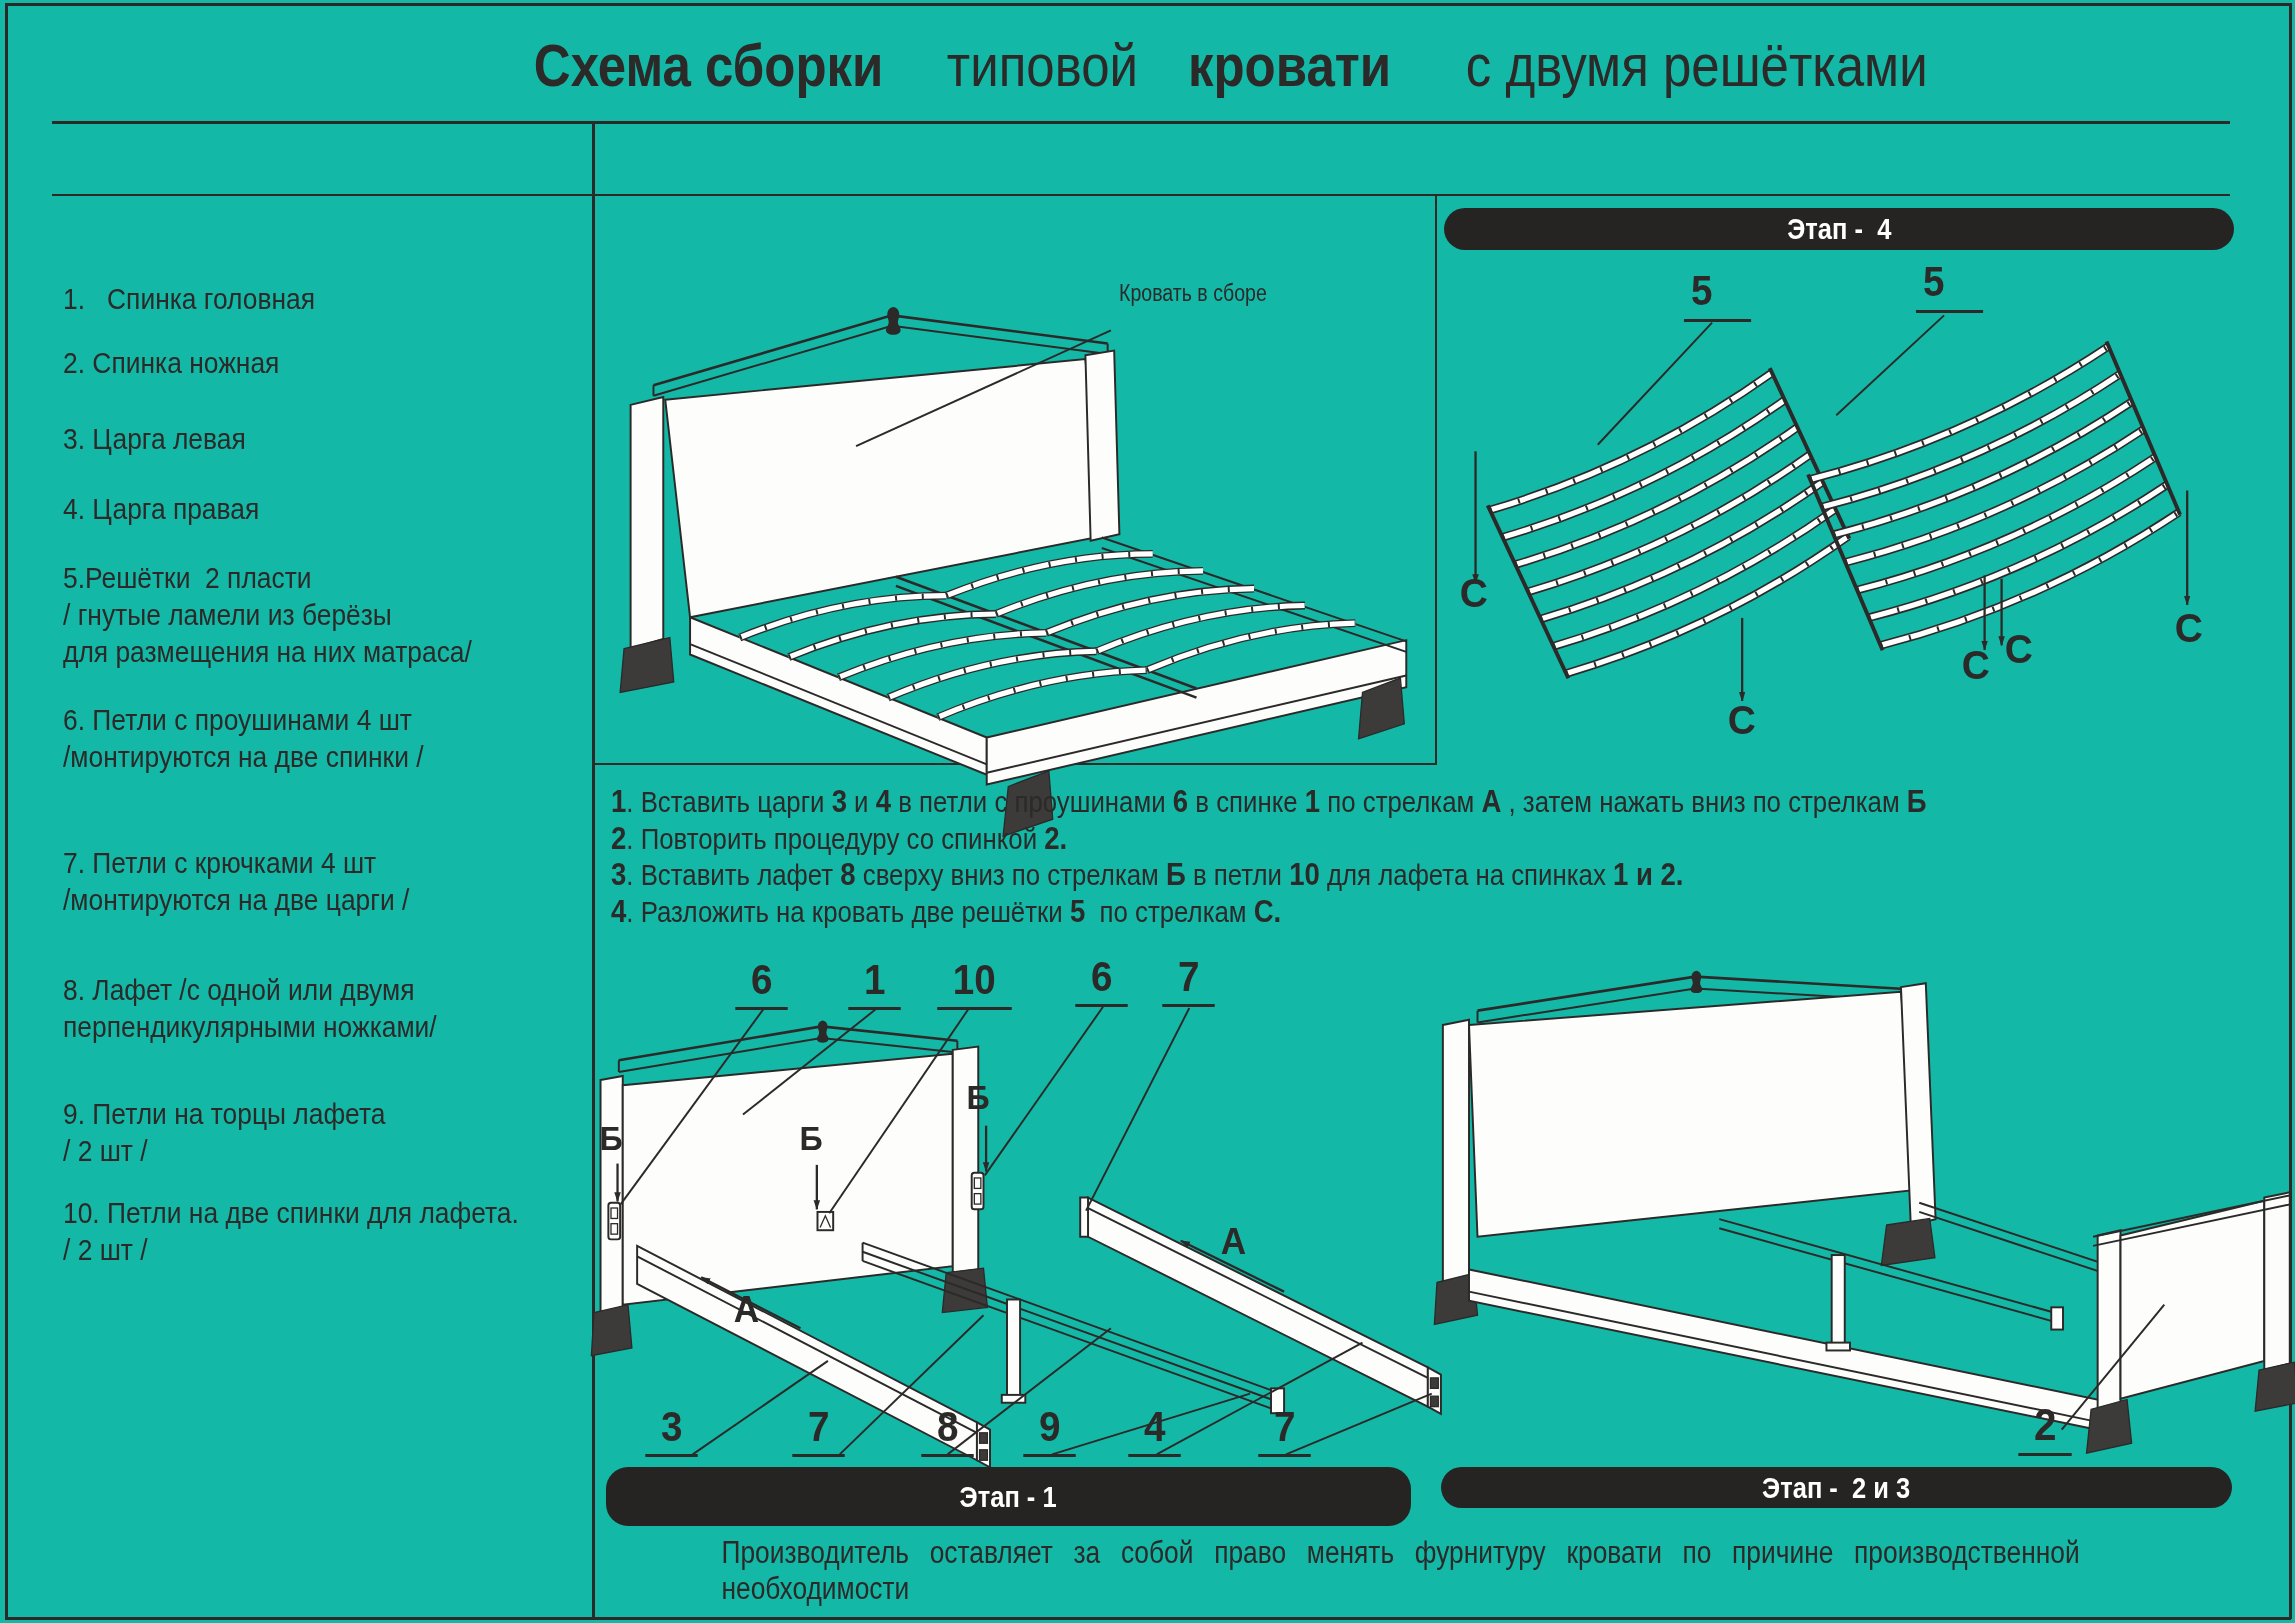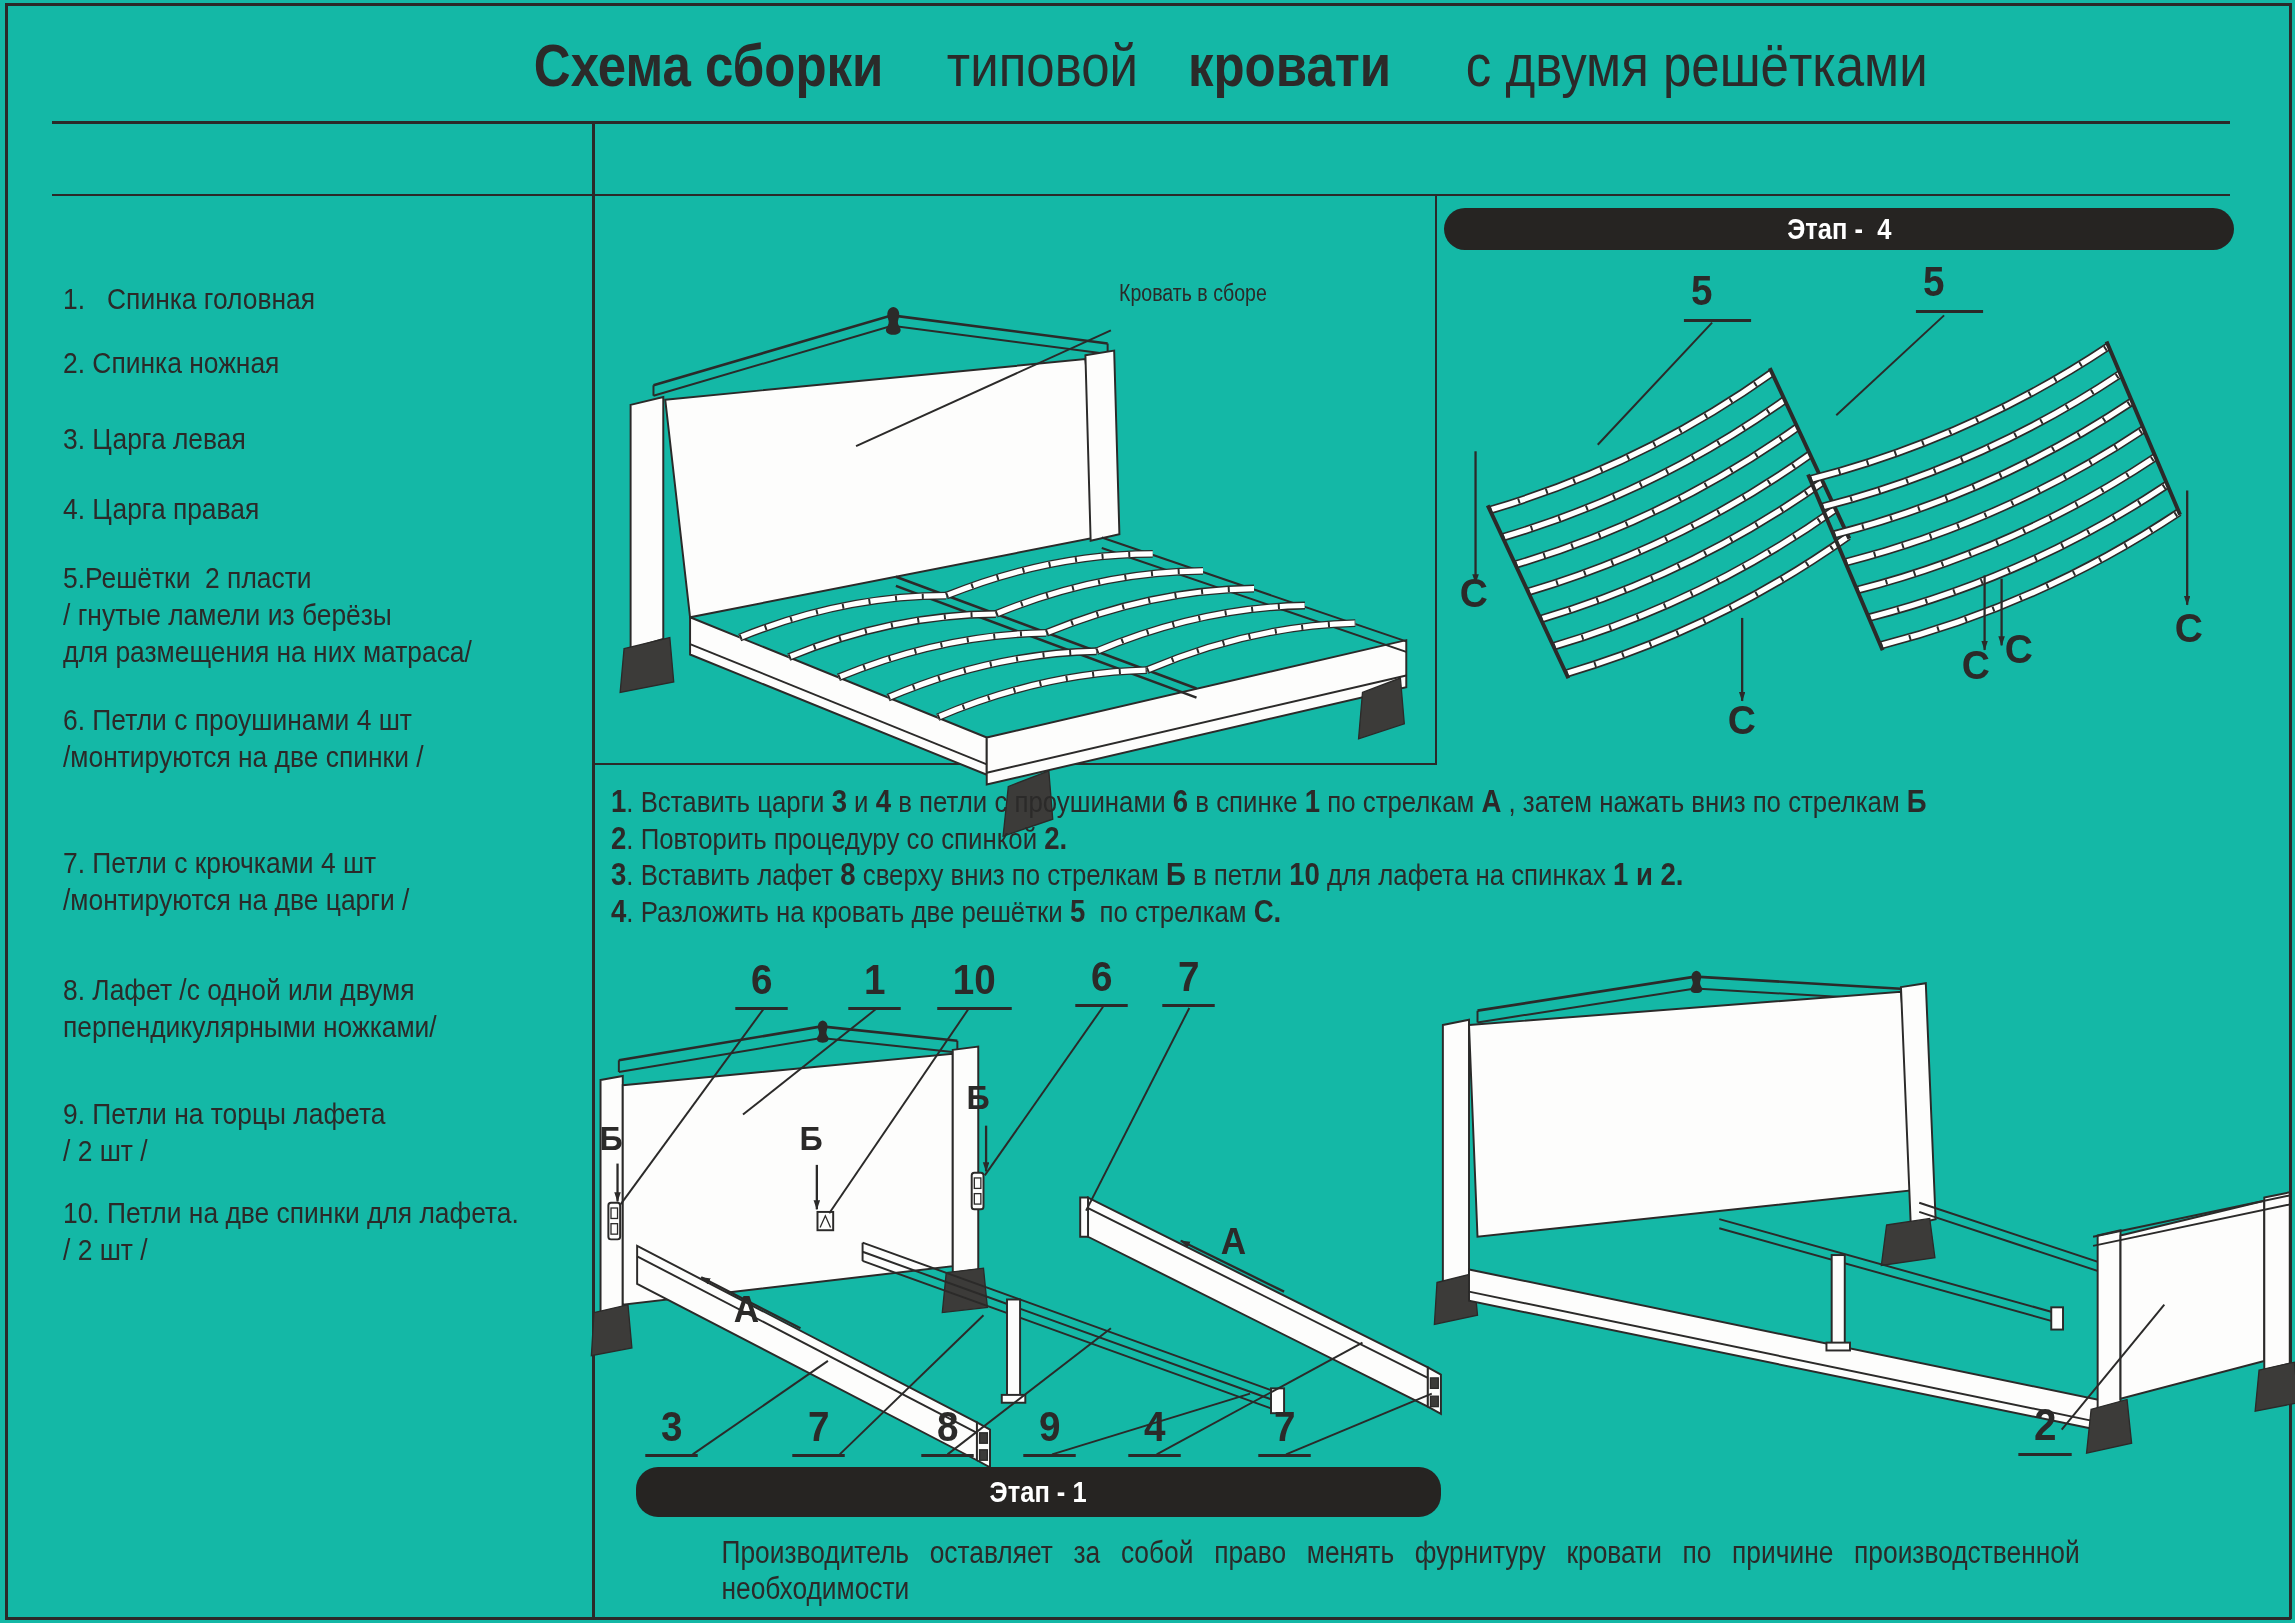--- a/index.html
+++ b/index.html
@@ -273,22 +273,25 @@
     </g>
   </svg>
 
   <div class="cap" style="left:1106px;top:280px">
     <span class="condc">Кровать в сборе</span>
   </div>
 
   <div class="bar" style="left:1444px;top:208px;width:790px">
     <span class="condc">Этап -  4</span>
   </div>
-  <div class="bar" style="left:636px;top:1467px;width:805px;height:50px">
+  <div class="bar" style="left:606px;top:1467px;width:805px;height:59px">
     <span class="condc">Этап - 1</span>
+  </div>
+  <div class="bar" style="left:1441px;top:1467px;width:791px;height:41px">
+    <span class="condc">Этап -  2 и 3</span>
   </div>
 
   <div class="co u5" style="left:1681px;top:267px">5</div>
   <div class="co u5" style="left:1913px;top:258px">5</div>
   <div class="lbl" style="left:1459px;top:570px;font-size:41px">С</div>
   <div class="lbl" style="left:1727px;top:697px;font-size:41px">С</div>
   <div class="lbl" style="left:1961px;top:642px;font-size:41px">С</div>
   <div class="lbl" style="left:2004px;top:626px;font-size:41px">С</div>
   <div class="lbl" style="left:2174px;top:605px;font-size:41px">С</div>
 

